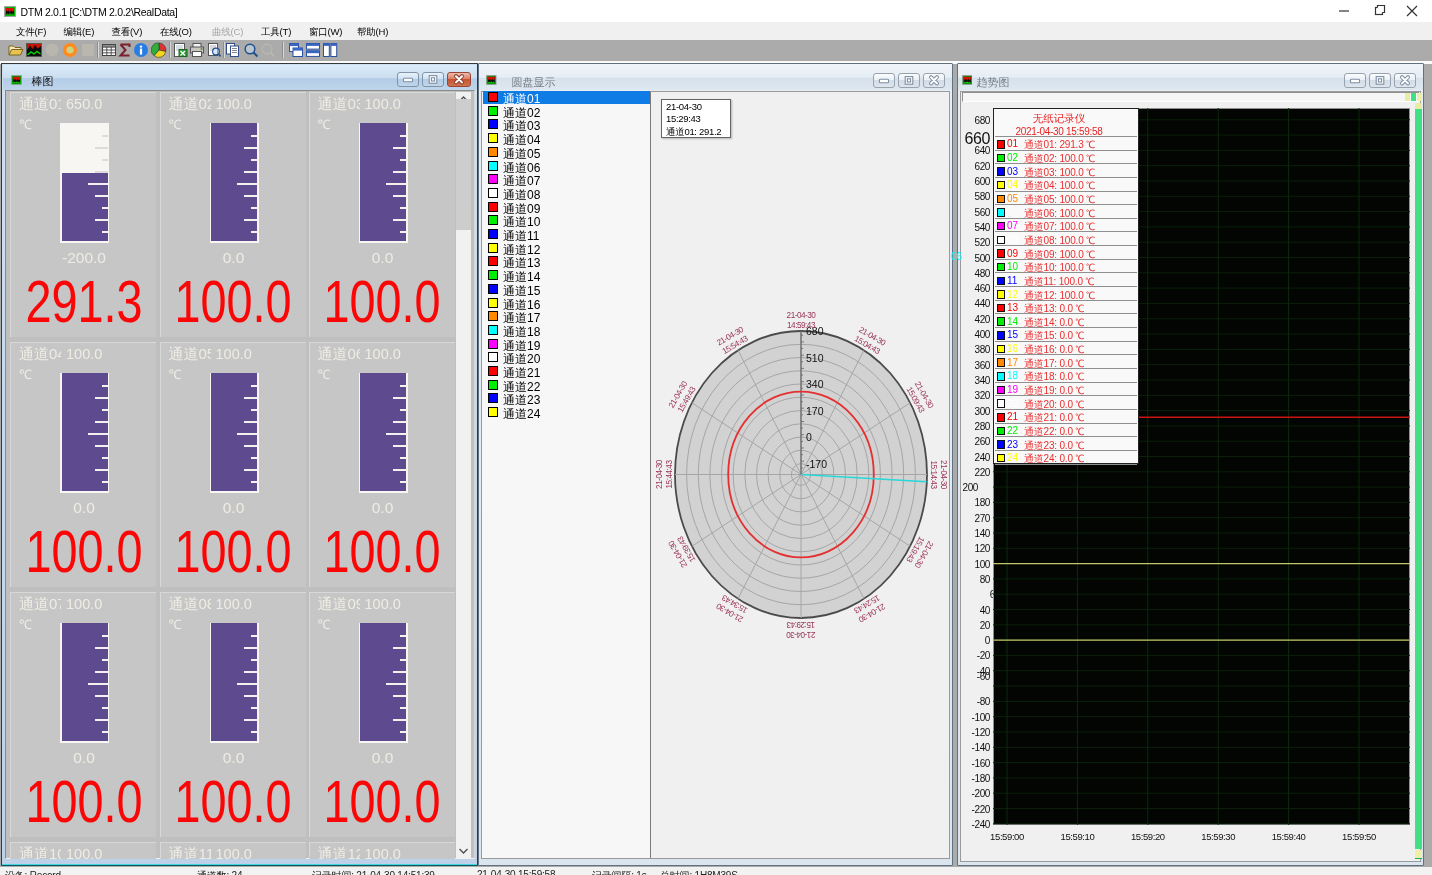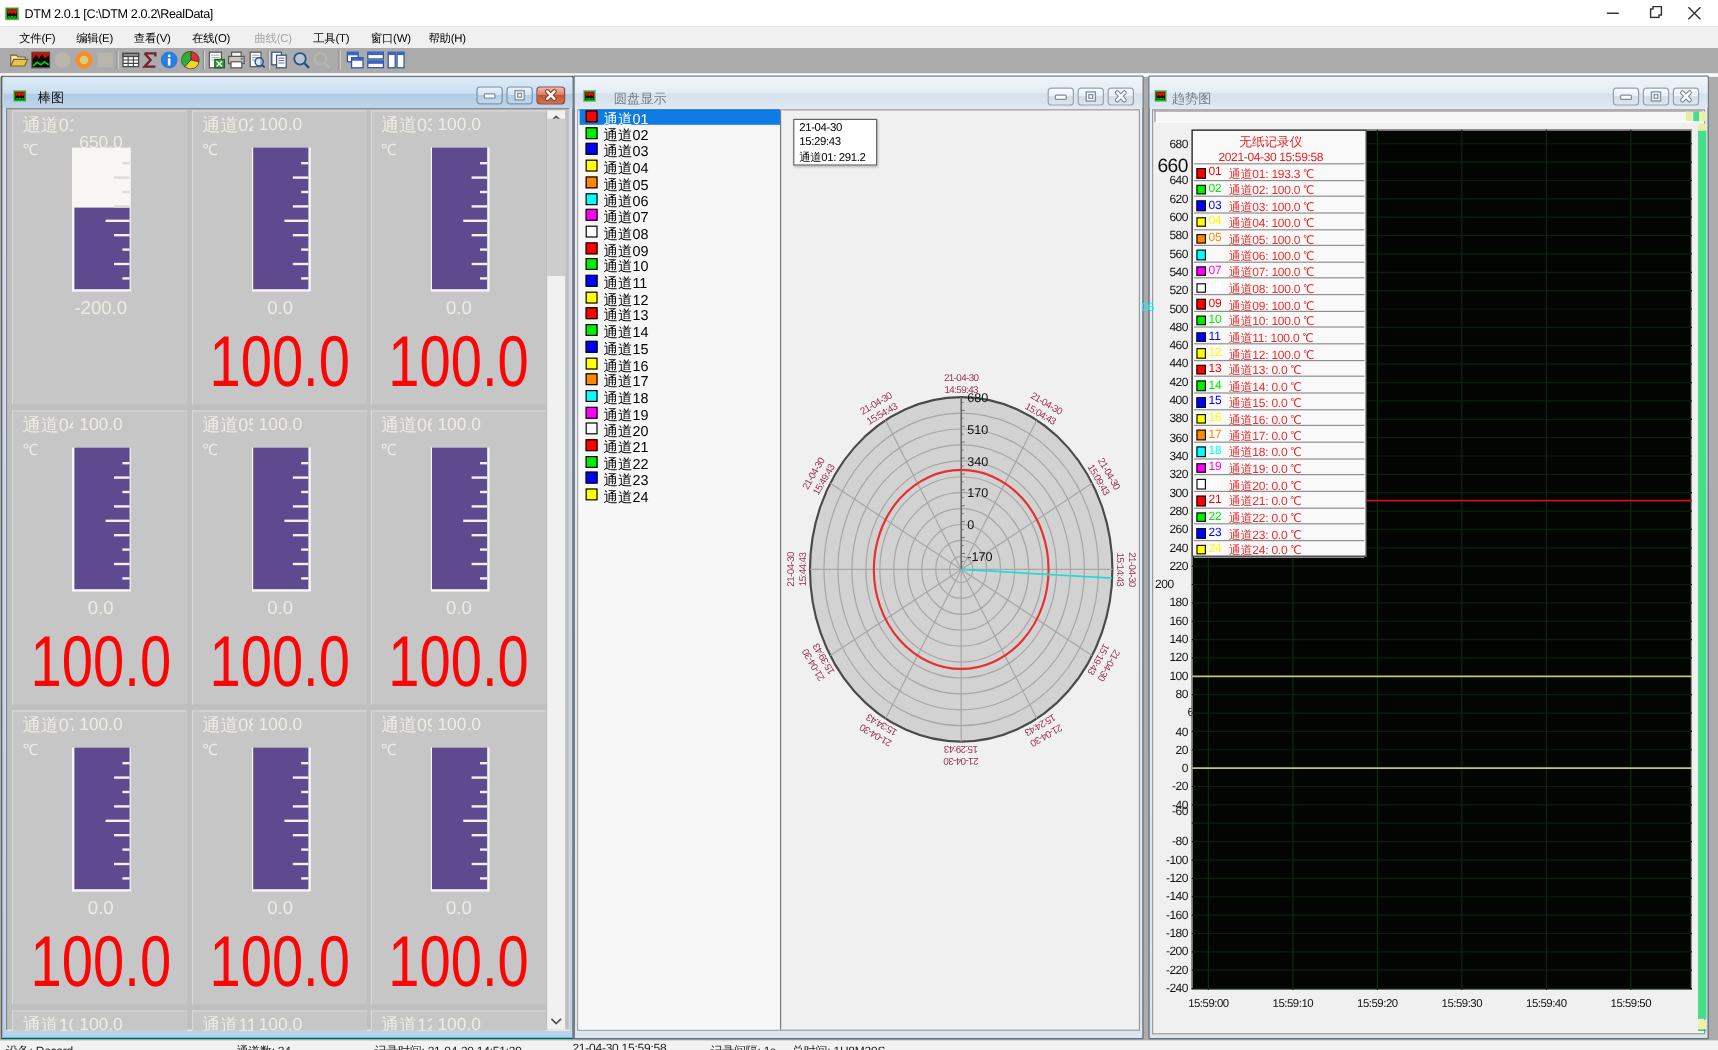--- a/index.html
+++ b/index.html
@@ -146,34 +146,37 @@
     <rect x="9.4" y="5.8" width="3.2" height="3.2" fill="none" stroke="#7d8fa2" stroke-width="1.1"></rect>
   </svg>
 <div class="wbtn cbtn" style="left:447px;top:72px;width:24px;"></div>
 <svg class="abs" style="left:447px;top:72px" width="24" height="15">
     <path d="M9.0 4.2 L15.0 10.4 M15.0 4.2 L9.0 10.4" stroke="#8c4030" stroke-width="4" stroke-linecap="round"></path>
     <path d="M9.0 4.2 L15.0 10.4 M15.0 4.2 L9.0 10.4" stroke="#fff" stroke-width="2" stroke-linecap="round"></path>
   </svg>
 <div class="abs" style="left:5px;top:90px;width:470px;height:769px;background:#bfbfbf;border:1px solid #8a8a8a;border-bottom:1px solid #f2f2f2;border-right:1px solid #d8d8d8;box-sizing:border-box;"></div>
 <div class="abs" style="left:10px;top:92px;width:146px;height:245px;background:#c6c6c6;border-top:1px solid #d8d8d8;border-left:1px solid #d8d8d8;box-sizing:border-box;overflow:hidden;">
     <div class="abs" style="left:8px;top:2px;width:42px;height:19px;overflow:hidden;white-space:nowrap;font-size:15px;color:#efece4;">通道01</div>
-    <div class="abs" style="left:55px;top:3px;font-size:14.5px;color:#efece4;margin-top:15px;">650.0</div>
+    <div class="abs" style="left:55px;top:3px;font-size:14.5px;color:#efece4;">650.0</div>
     <div class="abs" style="left:8px;top:22px;font-size:13px;color:#efece4;">℃</div>
     <div class="abs" style="left:49px;top:30px;width:49px;height:120px;background:#f7f6f3;"></div>
     <div class="abs" style="left:50.5px;top:80px;width:46px;height:68px;background:#5e4a8e;"></div>
     <div class="abs" style="left:90.5px;top:42px;width:6px;height:1.5px;background:#dddcd8;"></div>
     <div class="abs" style="left:83.5px;top:54px;width:13px;height:1.5px;background:#dddcd8;"></div>
     <div class="abs" style="left:90.5px;top:66px;width:6px;height:1.5px;background:#dddcd8;"></div>
     <div class="abs" style="left:83.5px;top:78px;width:13px;height:1.5px;background:#dddcd8;"></div>
     <div class="abs" style="left:76.5px;top:90px;width:20px;height:1.5px;background:#f2f1ee;"></div>
     <div class="abs" style="left:83.5px;top:102px;width:13px;height:1.5px;background:#f2f1ee;"></div>
     <div class="abs" style="left:90.5px;top:114px;width:6px;height:1.5px;background:#f2f1ee;"></div>
     <div class="abs" style="left:83.5px;top:126px;width:13px;height:1.5px;background:#f2f1ee;"></div>
     <div class="abs" style="left:90.5px;top:138px;width:6px;height:1.5px;background:#f2f1ee;"></div>
     <div class="abs" style="left:23px;top:156px;width:100px;text-align:center;font-size:15.5px;color:#efece4;">-200.0</div>
+    <div class="abs" style="left:0;top:178px;width:146px;height:60px;display:flex;align-items:center;justify-content:center;">
+      <span style="font-size:60px;color:#fb0606;transform:scaleX(0.78);white-space:nowrap;">291.3</span>
+    </div>
   </div>
 <div class="abs" style="left:159.5px;top:92px;width:146px;height:245px;background:#c6c6c6;border-top:1px solid #d8d8d8;border-left:1px solid #d8d8d8;box-sizing:border-box;overflow:hidden;">
     <div class="abs" style="left:8px;top:2px;width:42px;height:19px;overflow:hidden;white-space:nowrap;font-size:15px;color:#efece4;">通道02</div>
     <div class="abs" style="left:55px;top:3px;font-size:14.5px;color:#efece4;">100.0</div>
     <div class="abs" style="left:8px;top:22px;font-size:13px;color:#efece4;">℃</div>
     <div class="abs" style="left:49px;top:30px;width:49px;height:120px;background:#f7f6f3;"></div>
     <div class="abs" style="left:50.5px;top:30px;width:46px;height:118px;background:#5e4a8e;"></div>
     <div class="abs" style="left:90.5px;top:42px;width:6px;height:1.5px;background:#f2f1ee;"></div>
     <div class="abs" style="left:83.5px;top:54px;width:13px;height:1.5px;background:#f2f1ee;"></div>
     <div class="abs" style="left:90.5px;top:66px;width:6px;height:1.5px;background:#f2f1ee;"></div>
@@ -553,21 +556,21 @@
 <div class="abs" style="left:950px;top:359.7px;width:40px;text-align:right;font-size:10px;letter-spacing:-0.4px;color:#111;">360</div>
 <div class="abs" style="left:950px;top:375.0px;width:40px;text-align:right;font-size:10px;letter-spacing:-0.4px;color:#111;">340</div>
 <div class="abs" style="left:950px;top:390.3px;width:40px;text-align:right;font-size:10px;letter-spacing:-0.4px;color:#111;">320</div>
 <div class="abs" style="left:950px;top:405.6px;width:40px;text-align:right;font-size:10px;letter-spacing:-0.4px;color:#111;">300</div>
 <div class="abs" style="left:950px;top:420.9px;width:40px;text-align:right;font-size:10px;letter-spacing:-0.4px;color:#111;">280</div>
 <div class="abs" style="left:950px;top:436.2px;width:40px;text-align:right;font-size:10px;letter-spacing:-0.4px;color:#111;">260</div>
 <div class="abs" style="left:950px;top:451.5px;width:40px;text-align:right;font-size:10px;letter-spacing:-0.4px;color:#111;">240</div>
 <div class="abs" style="left:950px;top:466.8px;width:40px;text-align:right;font-size:10px;letter-spacing:-0.4px;color:#111;">220</div>
 <div class="abs" style="left:950px;top:482.1px;width:28px;text-align:right;font-size:10px;letter-spacing:-0.4px;color:#111;">200</div>
 <div class="abs" style="left:950px;top:497.4px;width:40px;text-align:right;font-size:10px;letter-spacing:-0.4px;color:#111;">180</div>
-<div class="abs" style="left:950px;top:512.7px;width:40px;text-align:right;font-size:10px;letter-spacing:-0.4px;color:#111;">160</div>
+<div class="abs" style="left:950px;top:512.7px;width:40px;text-align:right;font-size:10px;letter-spacing:-0.4px;color:#111;">270</div>
 <div class="abs" style="left:950px;top:528.0px;width:40px;text-align:right;font-size:10px;letter-spacing:-0.4px;color:#111;">140</div>
 <div class="abs" style="left:950px;top:543.3px;width:40px;text-align:right;font-size:10px;letter-spacing:-0.4px;color:#111;">120</div>
 <div class="abs" style="left:950px;top:558.6px;width:40px;text-align:right;font-size:10px;letter-spacing:-0.4px;color:#111;">100</div>
 <div class="abs" style="left:950px;top:573.9px;width:40px;text-align:right;font-size:10px;letter-spacing:-0.4px;color:#111;">80</div>
 <div class="abs" style="left:950px;top:589.2px;width:50px;text-align:right;font-size:10px;letter-spacing:-0.4px;color:#111;">60</div>
 <div class="abs" style="left:950px;top:604.5px;width:40px;text-align:right;font-size:10px;letter-spacing:-0.4px;color:#111;">40</div>
 <div class="abs" style="left:950px;top:619.8px;width:40px;text-align:right;font-size:10px;letter-spacing:-0.4px;color:#111;">20</div>
 <div class="abs" style="left:950px;top:635.1px;width:40px;text-align:right;font-size:10px;letter-spacing:-0.4px;color:#111;">0</div>
 <div class="abs" style="left:950px;top:650.4px;width:40px;text-align:right;font-size:10px;letter-spacing:-0.4px;color:#111;">-20</div>
 <div class="abs" style="left:950px;top:665.7px;width:40px;text-align:right;font-size:10px;letter-spacing:-0.4px;color:#111;">-40</div>
@@ -612,21 +615,21 @@
 <div class="abs" style="left:995px;top:368.0px;width:142px;height:1px;background:#8f8f8f;"></div>
 <div class="abs" style="left:995px;top:381.6px;width:142px;height:1px;background:#8f8f8f;"></div>
 <div class="abs" style="left:995px;top:395.2px;width:142px;height:1px;background:#8f8f8f;"></div>
 <div class="abs" style="left:995px;top:408.9px;width:142px;height:1px;background:#8f8f8f;"></div>
 <div class="abs" style="left:995px;top:422.6px;width:142px;height:1px;background:#8f8f8f;"></div>
 <div class="abs" style="left:995px;top:436.2px;width:142px;height:1px;background:#8f8f8f;"></div>
 <div class="abs" style="left:995px;top:449.9px;width:142px;height:1px;background:#8f8f8f;"></div>
 <div class="abs" style="left:995px;top:463.5px;width:142px;height:1px;background:#8f8f8f;"></div>
 <div class="abs" style="left:996.5px;top:140.0px;width:8.6px;height:8.6px;background:#ff0000;border:1px solid #111;box-sizing:border-box;"></div>
 <div class="abs" style="left:1007px;top:138.3px;font-size:10px;color:#ff0000;">01</div>
-<div class="abs" style="left:1024px;top:138.3px;font-size:10px;letter-spacing:-0.2px;color:#e83030;">通道01: 193.3 ℃</div>
+<div class="abs" style="left:1024px;top:138.3px;font-size:10px;letter-spacing:-0.2px;color:#e83030;">通道01: 291.3 ℃</div>
 <div class="abs" style="left:996.5px;top:153.7px;width:8.6px;height:8.6px;background:#00ee00;border:1px solid #111;box-sizing:border-box;"></div>
 <div class="abs" style="left:1007px;top:152.0px;font-size:10px;color:#00ee00;">02</div>
 <div class="abs" style="left:1024px;top:152.0px;font-size:10px;letter-spacing:-0.2px;color:#e83030;">通道02: 100.0 ℃</div>
 <div class="abs" style="left:996.5px;top:167.3px;width:8.6px;height:8.6px;background:#0000ff;border:1px solid #111;box-sizing:border-box;"></div>
 <div class="abs" style="left:1007px;top:165.6px;font-size:10px;color:#0000ff;">03</div>
 <div class="abs" style="left:1024px;top:165.6px;font-size:10px;letter-spacing:-0.2px;color:#e83030;">通道03: 100.0 ℃</div>
 <div class="abs" style="left:996.5px;top:180.9px;width:8.6px;height:8.6px;background:#ffff00;border:1px solid #111;box-sizing:border-box;"></div>
 <div class="abs" style="left:1007px;top:179.2px;font-size:10px;color:#ffff00;">04</div>
 <div class="abs" style="left:1024px;top:179.2px;font-size:10px;letter-spacing:-0.2px;color:#e83030;">通道04: 100.0 ℃</div>
 <div class="abs" style="left:996.5px;top:194.6px;width:8.6px;height:8.6px;background:#ff8800;border:1px solid #111;box-sizing:border-box;"></div>

